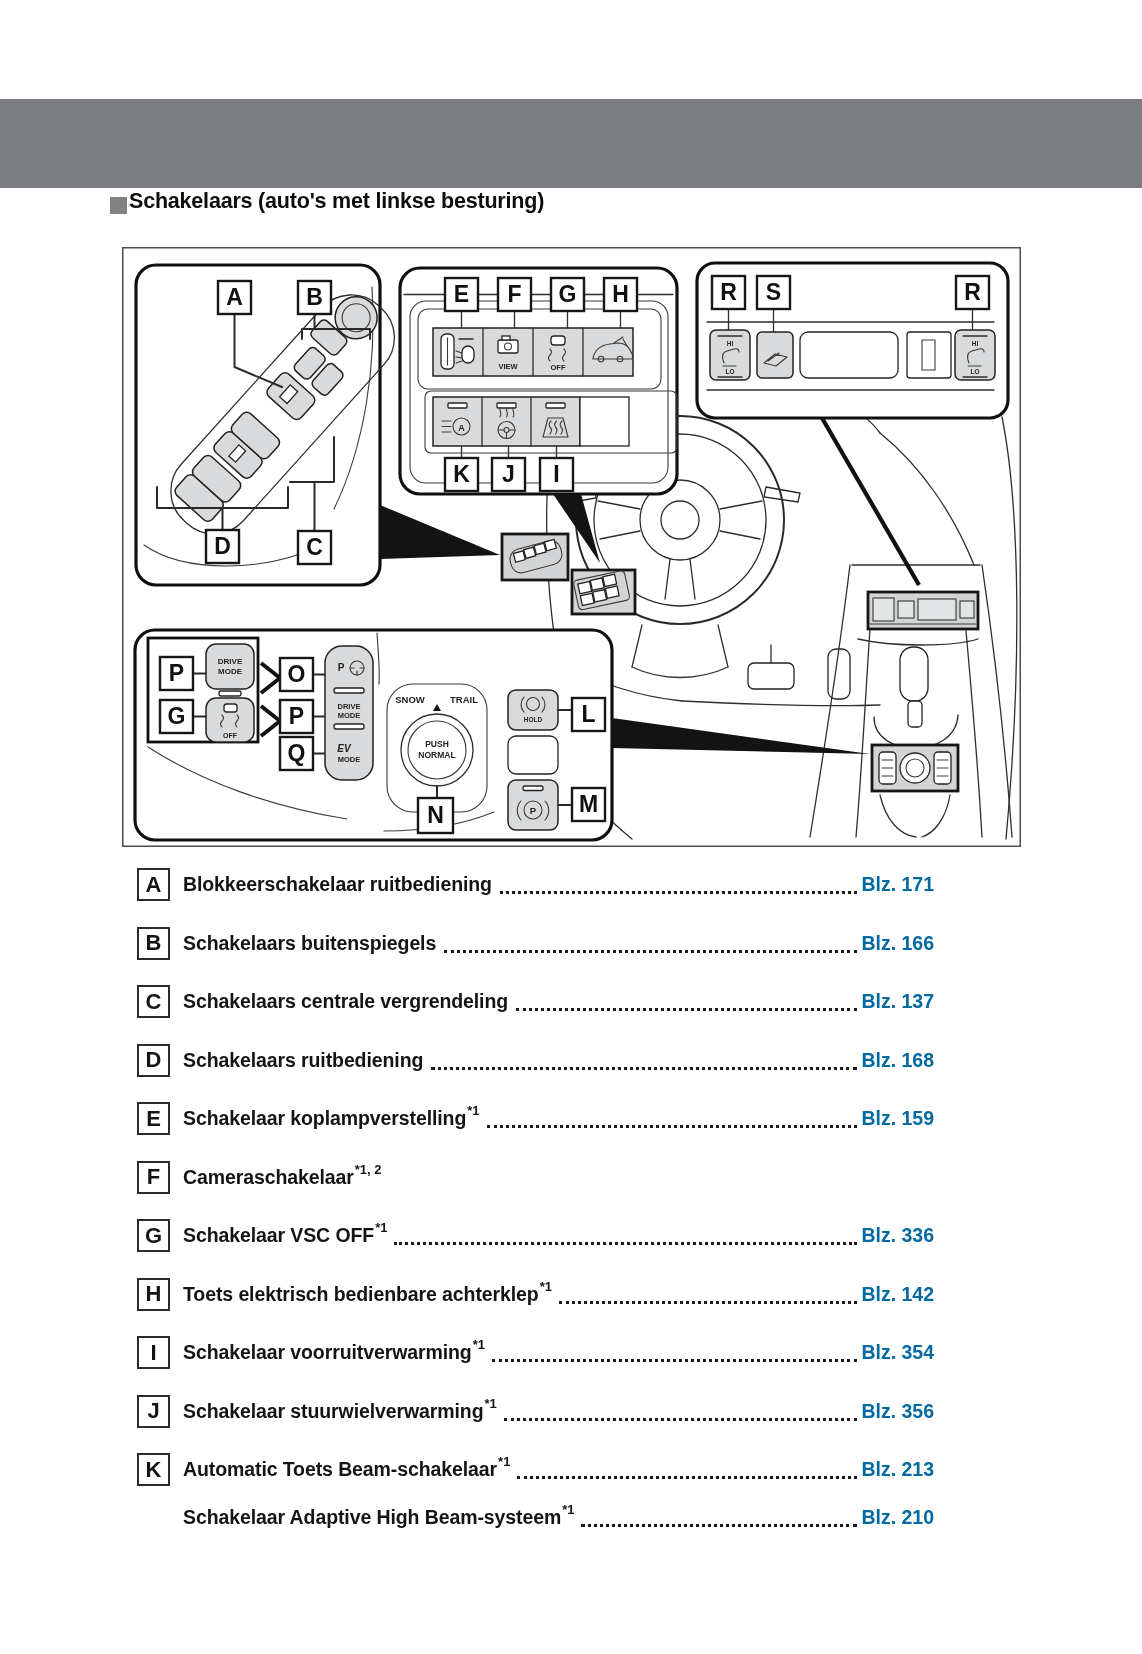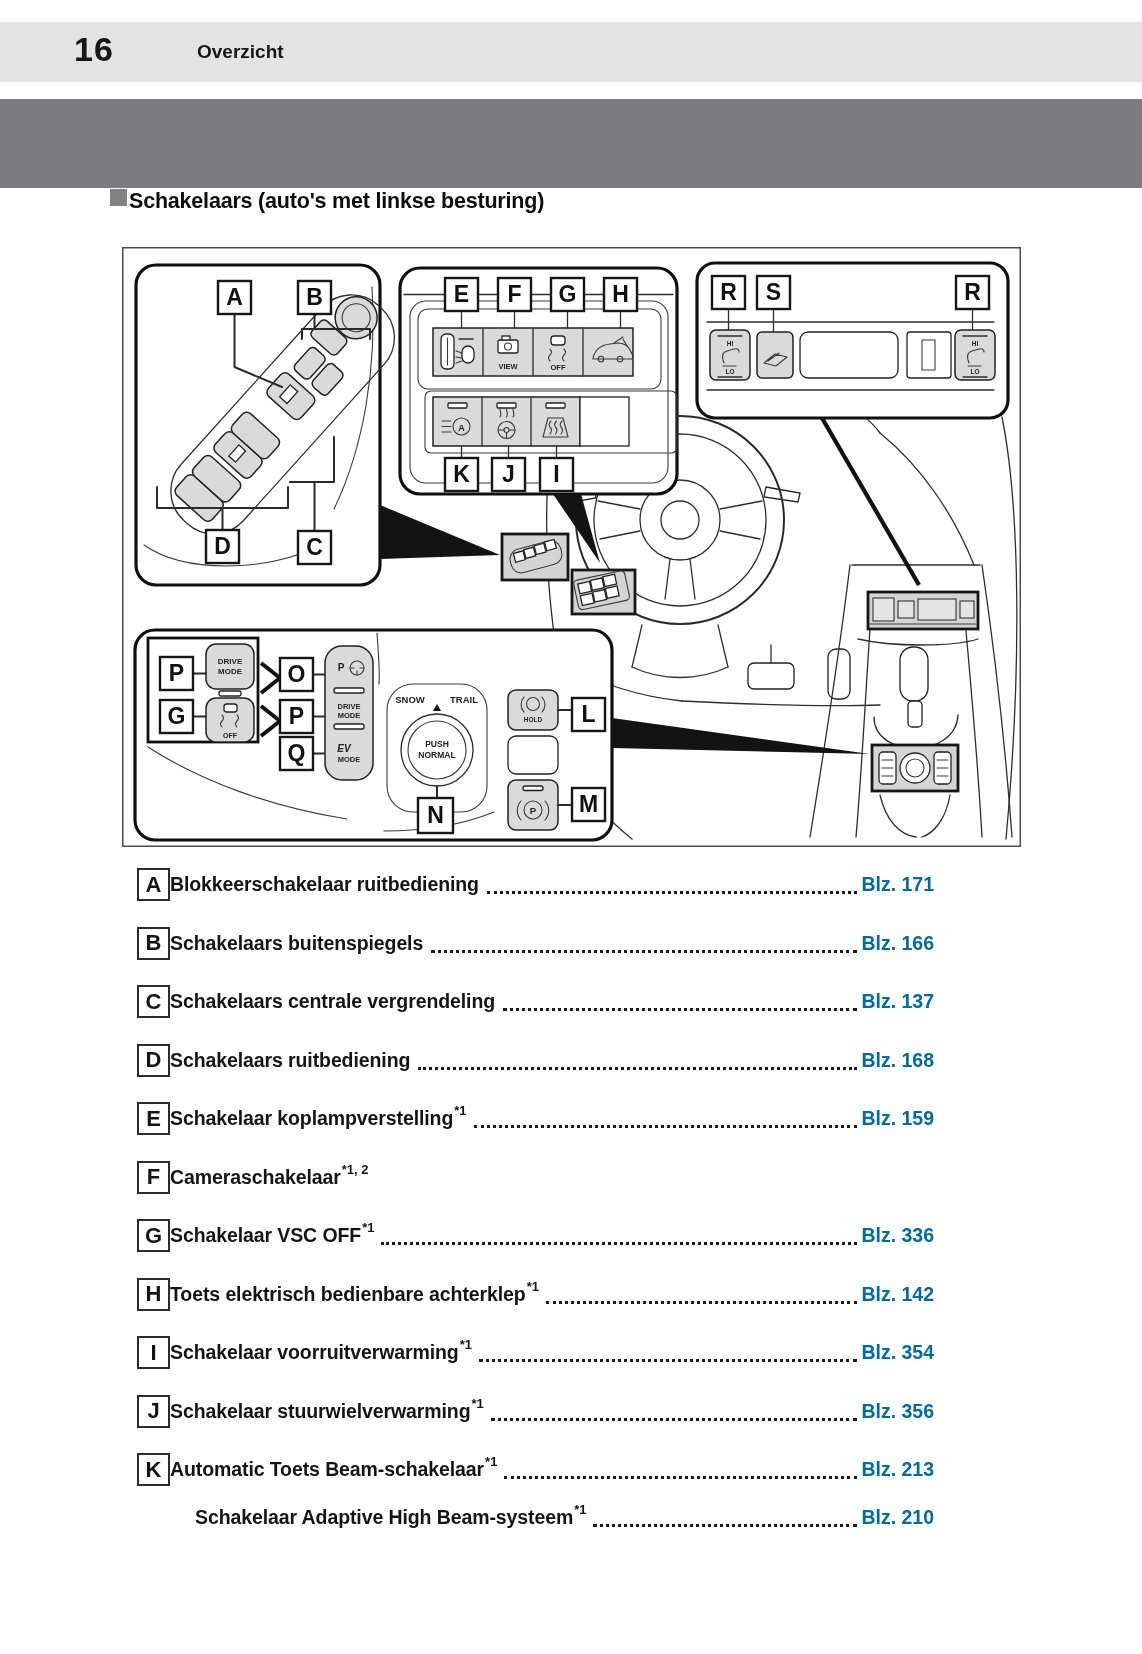--- a/index.html
+++ b/index.html
@@ -4,21 +4,21 @@
 <style>
   html,body{margin:0;padding:0;background:#fff}
   .page{position:relative;width:1142px;height:1654px;background:#fff;overflow:hidden;
         font-family:"Liberation Sans",sans-serif;color:#111}
   
   .hdr{position:absolute;top:22px;left:0;width:1142px;height:60px;background:#e2e3e5}
   .hnum{position:absolute;left:74px;top:8px;font-size:34px;font-weight:bold;letter-spacing:1px;color:#161616}
   .hsec{position:absolute;left:197px;top:19px;font-size:19px;font-weight:bold;color:#161616}
   .gband{position:absolute;top:99px;left:0;width:1142px;height:89px;background:#7b7c80}
   
-  .sec-title{position:absolute;top:189px;left:110px;display:flex;align-items:flex-start;
+  .sec-title{position:absolute;top:189px;left:110px;display:flex;align-items:flex-end;
              font-size:21.5px;font-weight:bold;color:#0d0d0d;letter-spacing:-0.2px}
   .sq{width:17px;height:17px;background:#828282;margin-right:2px;flex:0 0 17px}
   
   .dia{position:absolute;left:122px;top:247px;width:899px;height:600px}
   .dia svg{position:absolute;left:0;top:0}
   .ln{fill:none;stroke:#2e2e2e;stroke-width:1.3;stroke-linecap:round;stroke-linejoin:round}
   .ln2{fill:none;stroke:#2a2a2a;stroke-width:2;stroke-linecap:round;stroke-linejoin:round}
   .thin{fill:none;stroke:#3a3a3a;stroke-width:1.1;stroke-linecap:round;stroke-linejoin:round}
   .box{fill:#fff;stroke:#0f0f0f;stroke-width:3.2}
   .mbox{fill:#fff;stroke:#0f0f0f;stroke-width:2.8}
@@ -31,35 +31,31 @@
   .cl{font:bold 23px "Liberation Sans",sans-serif;fill:#101010;text-anchor:middle}
   .t{font-family:"Liberation Sans",sans-serif;font-weight:bold;fill:#222;text-anchor:middle}
   .ti{font-style:italic}
   
   .legend{position:absolute;left:137px;top:868px;width:797px}
   .lrow{display:flex;align-items:center;height:33px;margin-bottom:25.5px}
   .lrow.tight{margin-bottom:15px}
   .lrow.cont{padding-left:46px}
   .lbox{flex:0 0 33px;width:33px;height:33px;border:2px solid #2c2c2c;box-sizing:border-box;
         display:flex;align-items:center;justify-content:center;font-size:22px;font-weight:bold;color:#141414}
-  .llabel{font-size:19.5px;font-weight:bold;white-space:nowrap;letter-spacing:-0.1px;color:#141414}
-  .lrow.cont .llabel{margin-left:12px}
+  .llabel{margin-left:13px;font-size:19.5px;font-weight:bold;white-space:nowrap;letter-spacing:-0.1px;color:#141414}
+  .lrow.cont .llabel{margin-left:0}
   .lsup{font-size:13px;font-weight:bold;position:relative;top:-8px;margin-left:1px;white-space:nowrap;color:#141414}
   .leader{flex:1;border-bottom:3px dotted #1a1a1a;align-self:flex-end;margin:0 4px 7px 7px}
   .lpage{font-size:19.5px;font-weight:bold;white-space:nowrap;color:#0369a1}
 </style>
 </head>
 <body>
 
 <div class="page">
 
-  <div class="hdr">
-    <div class="hnum">16</div>
-    <div class="hsec">Overzicht</div>
-  </div>
   <div class="gband"></div>
 
   <div class="sec-title">
     <span class="sq"></span>
     <span>Schakelaars (auto's met linkse besturing)</span>
   </div>
 
   <div class="dia">
   <svg width="899" height="600" viewBox="0 0 899 600">
 

